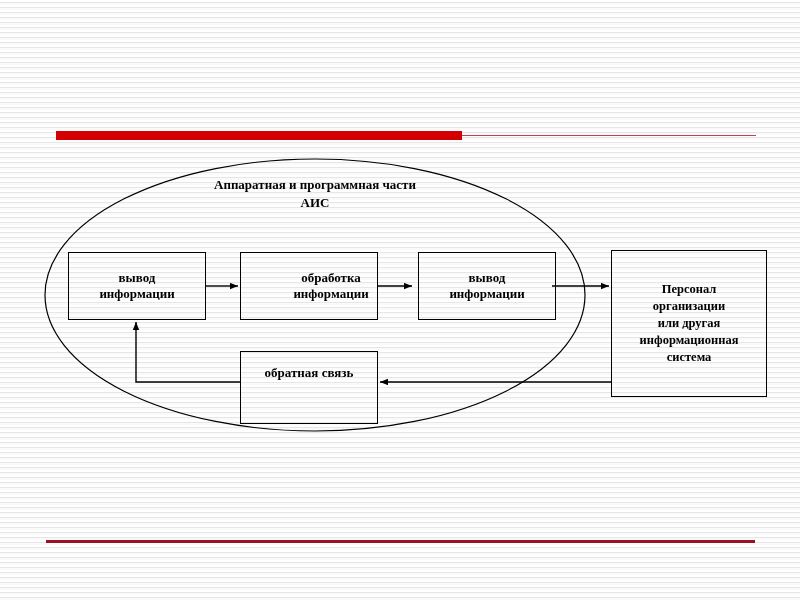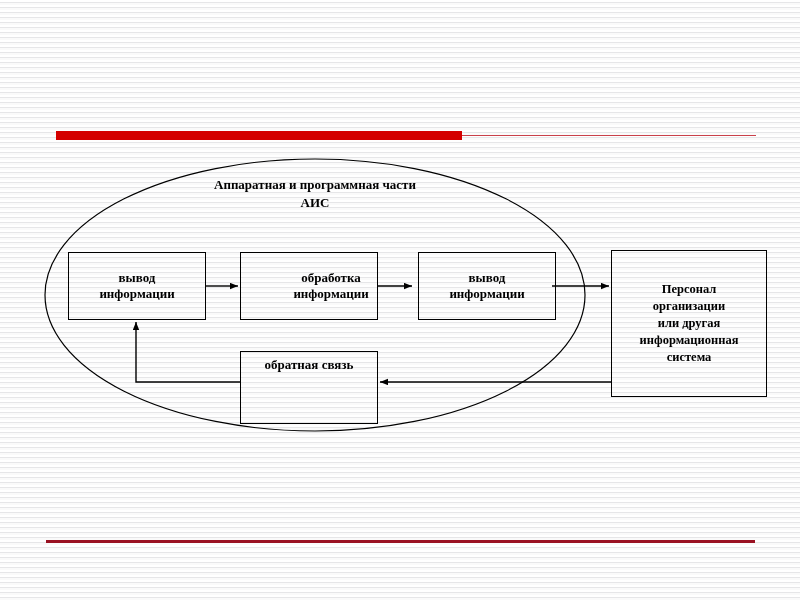--- a/index.html
+++ b/index.html
@@ -120,21 +120,21 @@
     display: block;
     width: 100%;
     padding: 0 3px;
     white-space: pre-line;
   }
   #box-input    { left: 68px;  top: 102px; width: 138px; height: 68px; }
   #box-process  { left: 240px; top: 102px; width: 138px; height: 68px; padding-left: 44px; }
   #box-output   { left: 418px; top: 102px; width: 138px; height: 68px; align-items: center; }
   #box-feedback { left: 240px; top: 201px; width: 138px; height: 73px;
                   align-items: flex-start; }
-  #box-feedback .box-label { padding-top: 5px; }
+  #box-feedback .box-label { padding-top: 13px; }
   #box-personnel{ left: 611px; top: 100px; width: 156px; height: 147px;
                   font-size: 12.5px; line-height: 17px; }
 
   
   #ellipse-label {
     position: absolute;
     left: 120px;
     top: 26px;
     width: 390px;
     text-align: center;

